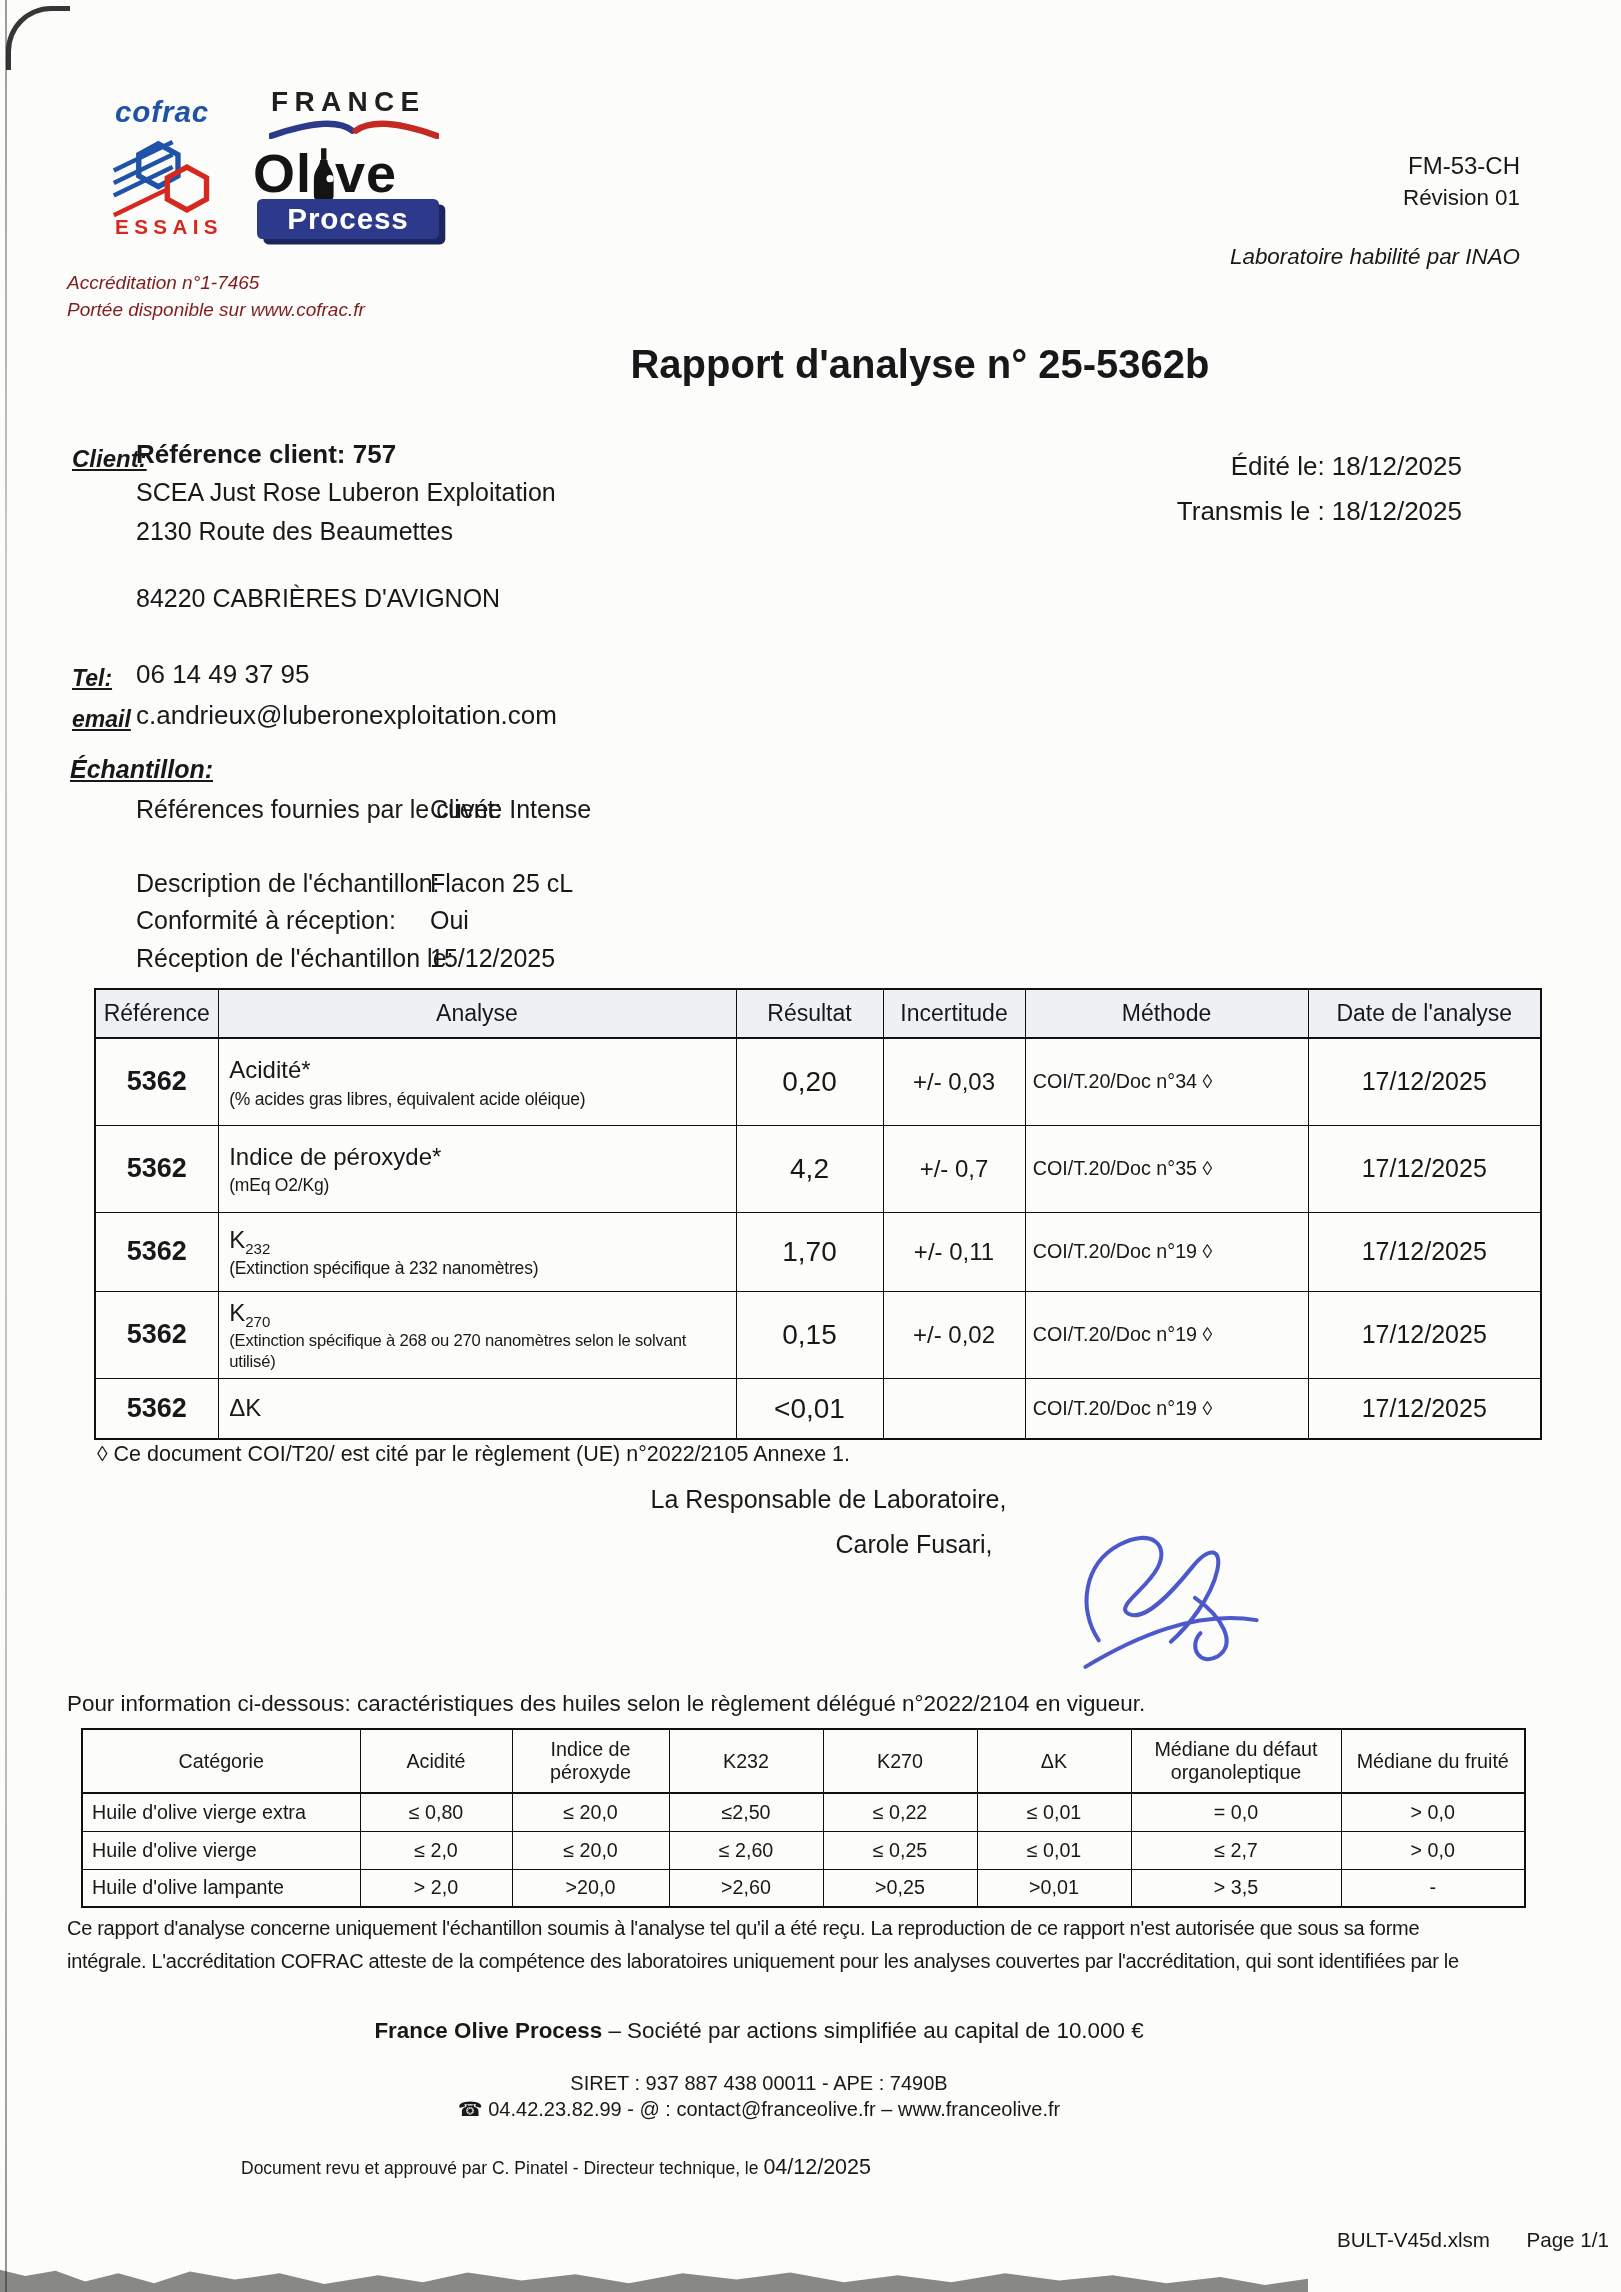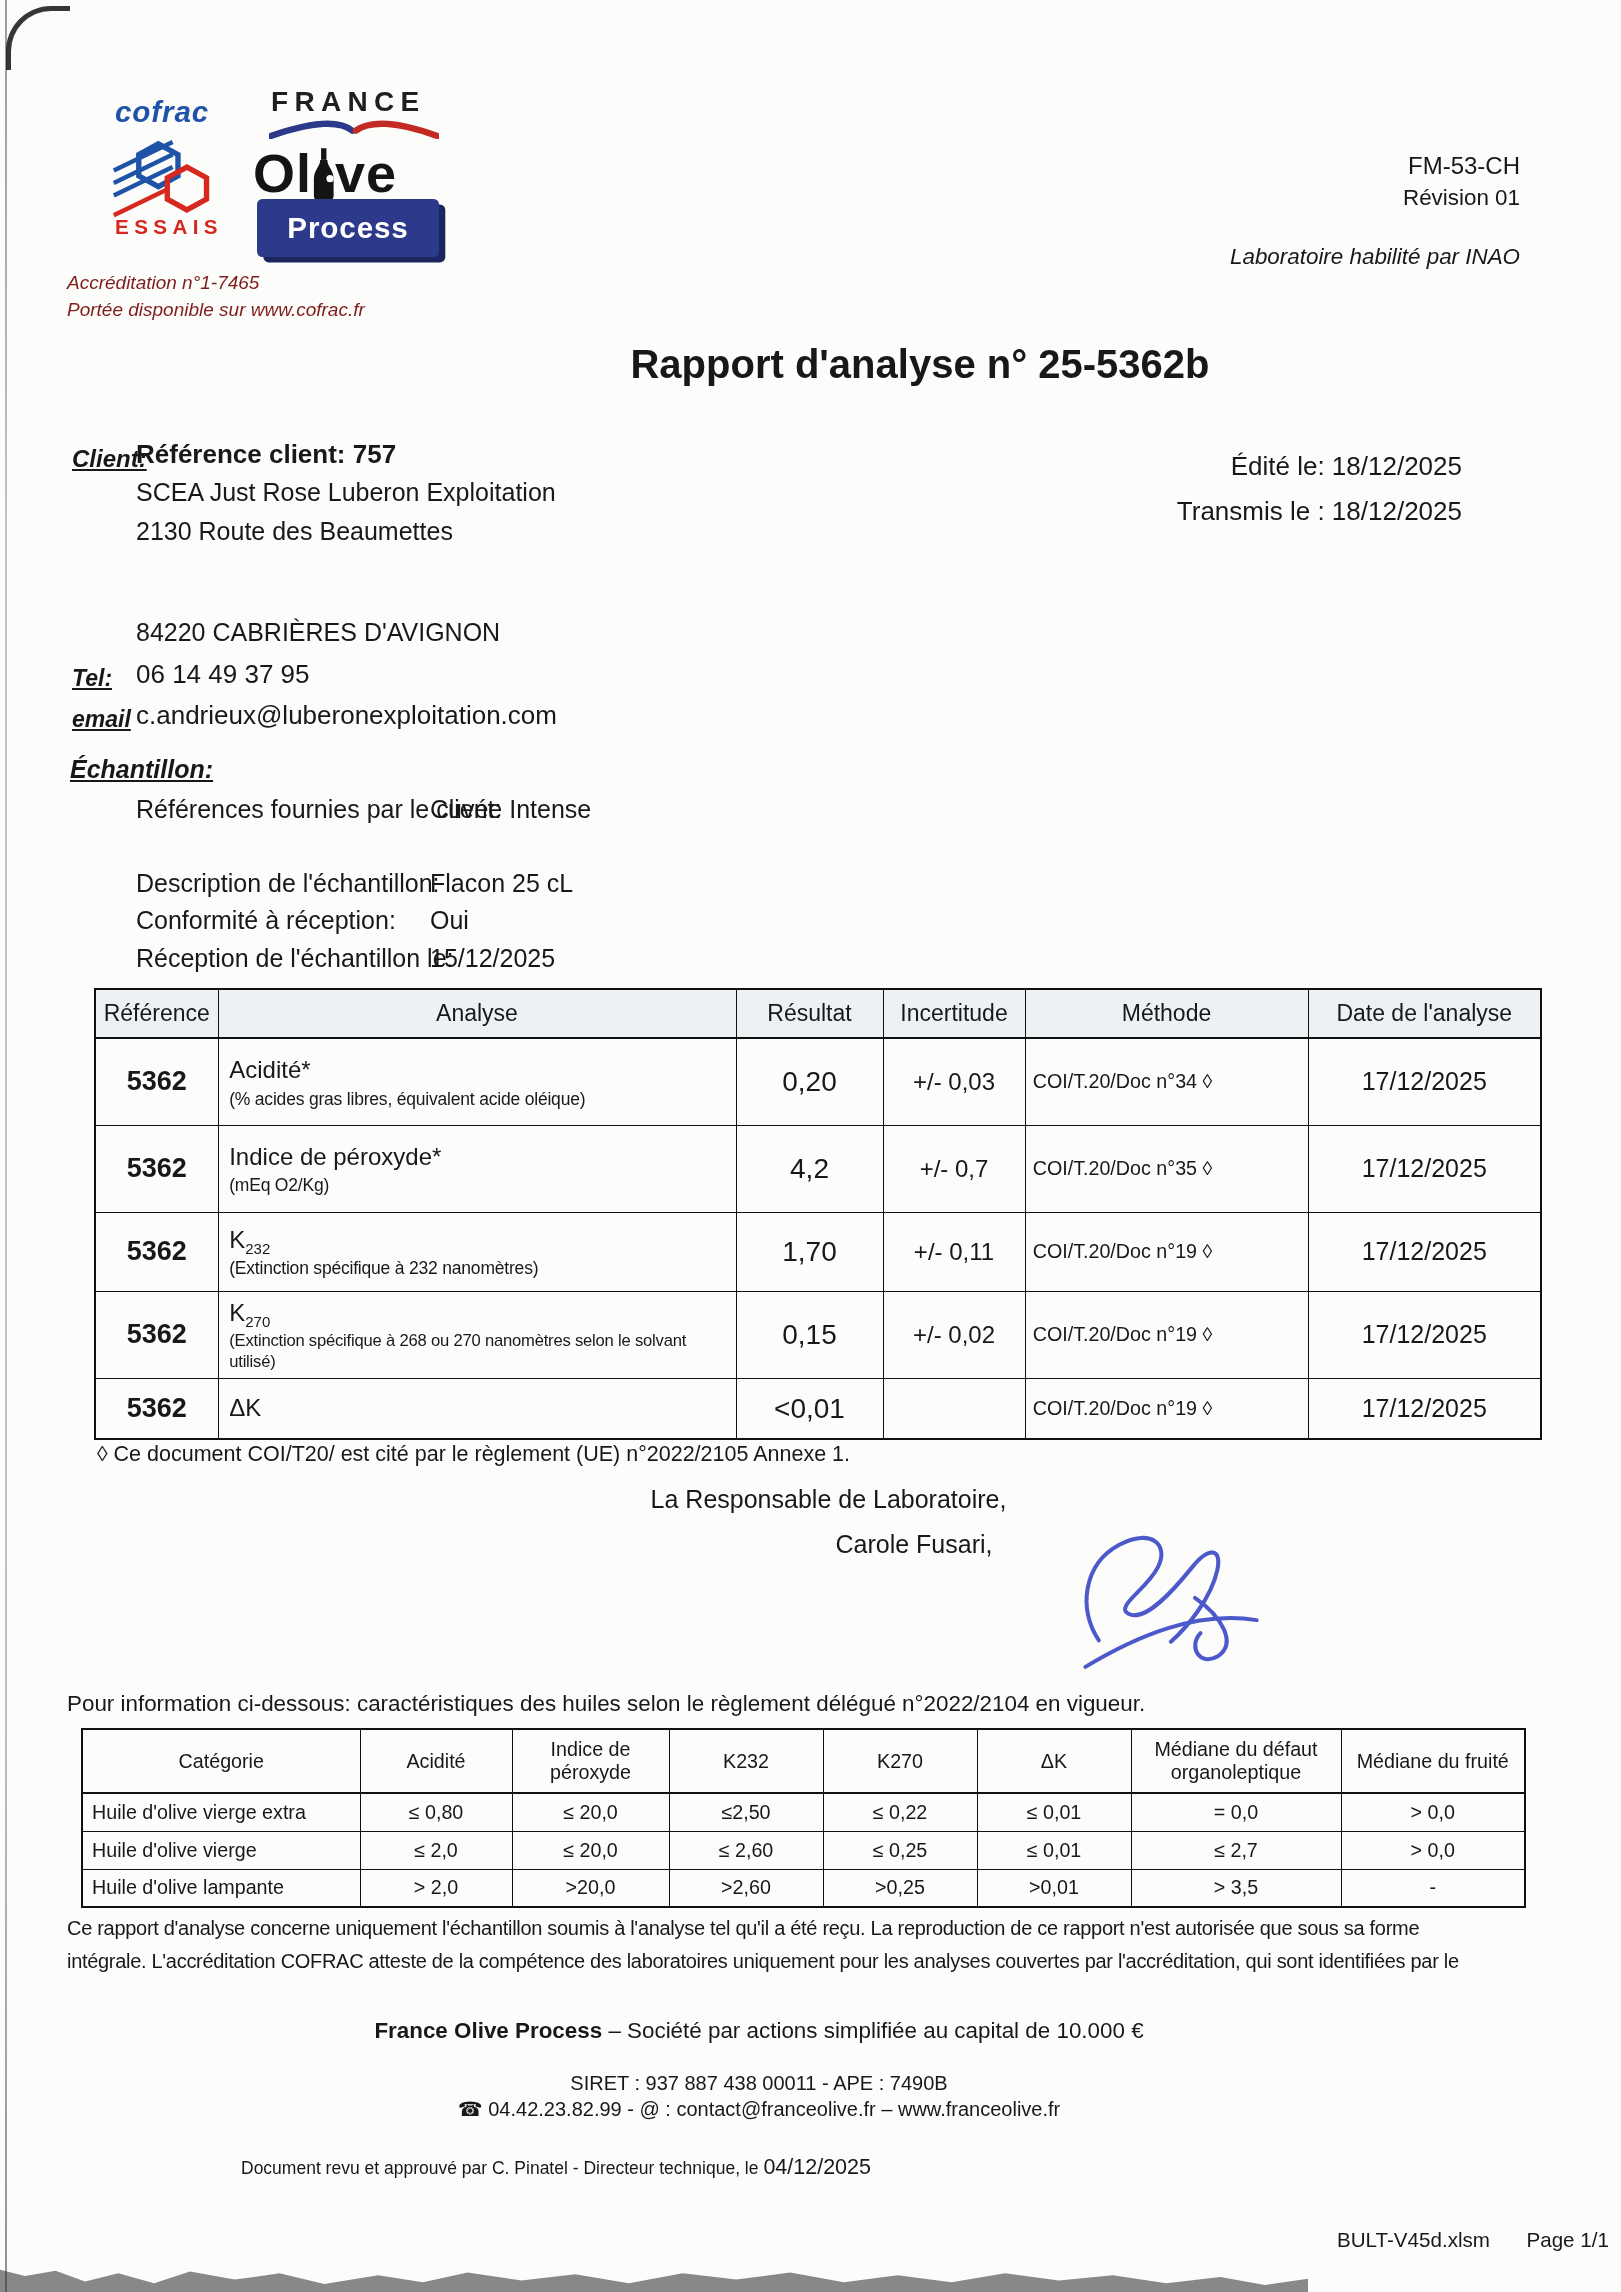--- a/index.html
+++ b/index.html
@@ -18,21 +18,21 @@
   .corner-arc { left:6.3px; top:6.3px; width:64px; height:64px;
     border-left:5.4px solid #141414; border-top:5.4px solid #141414;
     border-top-left-radius:45px; opacity:.85; }
   .bottom-smudge { left:0; bottom:0; width:1308px; height:25px; opacity:.7; }
 
   
   .cofrac-text { font-style:italic; font-weight:bold; font-size:29.6px; color:#1f53a8; letter-spacing:0.9px; }
   .essais-text { font-weight:bold; font-size:20.6px; color:#d6281e; letter-spacing:5.4px; }
   .france-text { font-weight:600; font-size:28px; color:#1f1f1f; letter-spacing:6.3px; }
   .olive-word { font-weight:800; font-size:54px; color:#141414; letter-spacing:0.9px; display:flex; align-items:flex-end; }
-  .process-box { width:182px; height:58px; background:#2d3a8c; border-radius:5.4px;
+  .process-box { width:182px; height:40px; background:#2d3a8c; border-radius:5.4px;
     box-shadow:6.3px 5.4px 0 #1b2560; display:flex; align-items:center; justify-content:center;
     color:#ffffff; font-weight:bold; font-size:29.6px; letter-spacing:0.9px; }
   .accr { font-style:italic; font-size:19px; color:#7f1d1d; }
 
   .fm-block { text-align:right; line-height:32px; font-size:24px; }
   .inao { font-style:italic; font-size:22.4px; text-align:right; }
 
   .doc-title { font-weight:bold; font-size:40px; text-align:center; }
 
   .lbl-underline { font-style:italic; font-weight:bold; text-decoration:underline; }
@@ -126,21 +126,21 @@
     <div style="font-size:22.4px;">Révision 01</div>
   </div>
   <div class="abs inao" style="left:1155px; top:244px; width:365px;">Laboratoire habilité par INAO</div>
 
   <div class="abs doc-title nowrap" style="left:553px; top:342px; width:734px;">Rapport d'analyse n° 25-5362b</div>
 
   <div class="abs lbl-underline" style="left:72px; top:445px; font-size:24px;">Client:</div>
   <div class="abs client-line bold nowrap" style="left:136px; top:439px; font-size:26px;">Référence client: 757</div>
   <div class="abs client-line nowrap" style="left:136px; top:478px;">SCEA Just Rose Luberon Exploitation</div>
   <div class="abs client-line nowrap" style="left:136px; top:517px;">2130 Route des Beaumettes</div>
-  <div class="abs client-line nowrap" style="left:136px; top:618px;">84220 CABRIÈRES D'AVIGNON</div>
+  <div class="abs client-line nowrap" style="left:136px; top:584px;">84220 CABRIÈRES D'AVIGNON</div>
 
   <div class="abs dates-block" style="left:1104px; top:444px; width:358px;">
     <div>Édité le: 18/12/2025</div>
     <div>Transmis le : 18/12/2025</div>
   </div>
 
   <div class="abs lbl-underline" style="left:72px; top:665px; font-size:23px;">Tel:</div>
   <div class="abs client-line nowrap" style="left:136px; top:659px; font-size:26px;">06 14 49 37 95</div>
   <div class="abs lbl-underline" style="left:72px; top:706px; font-size:23px;">email</div>
   <div class="abs client-line nowrap" style="left:136px; top:700px; font-size:26px;">c.andrieux@luberonexploitation.com</div>

